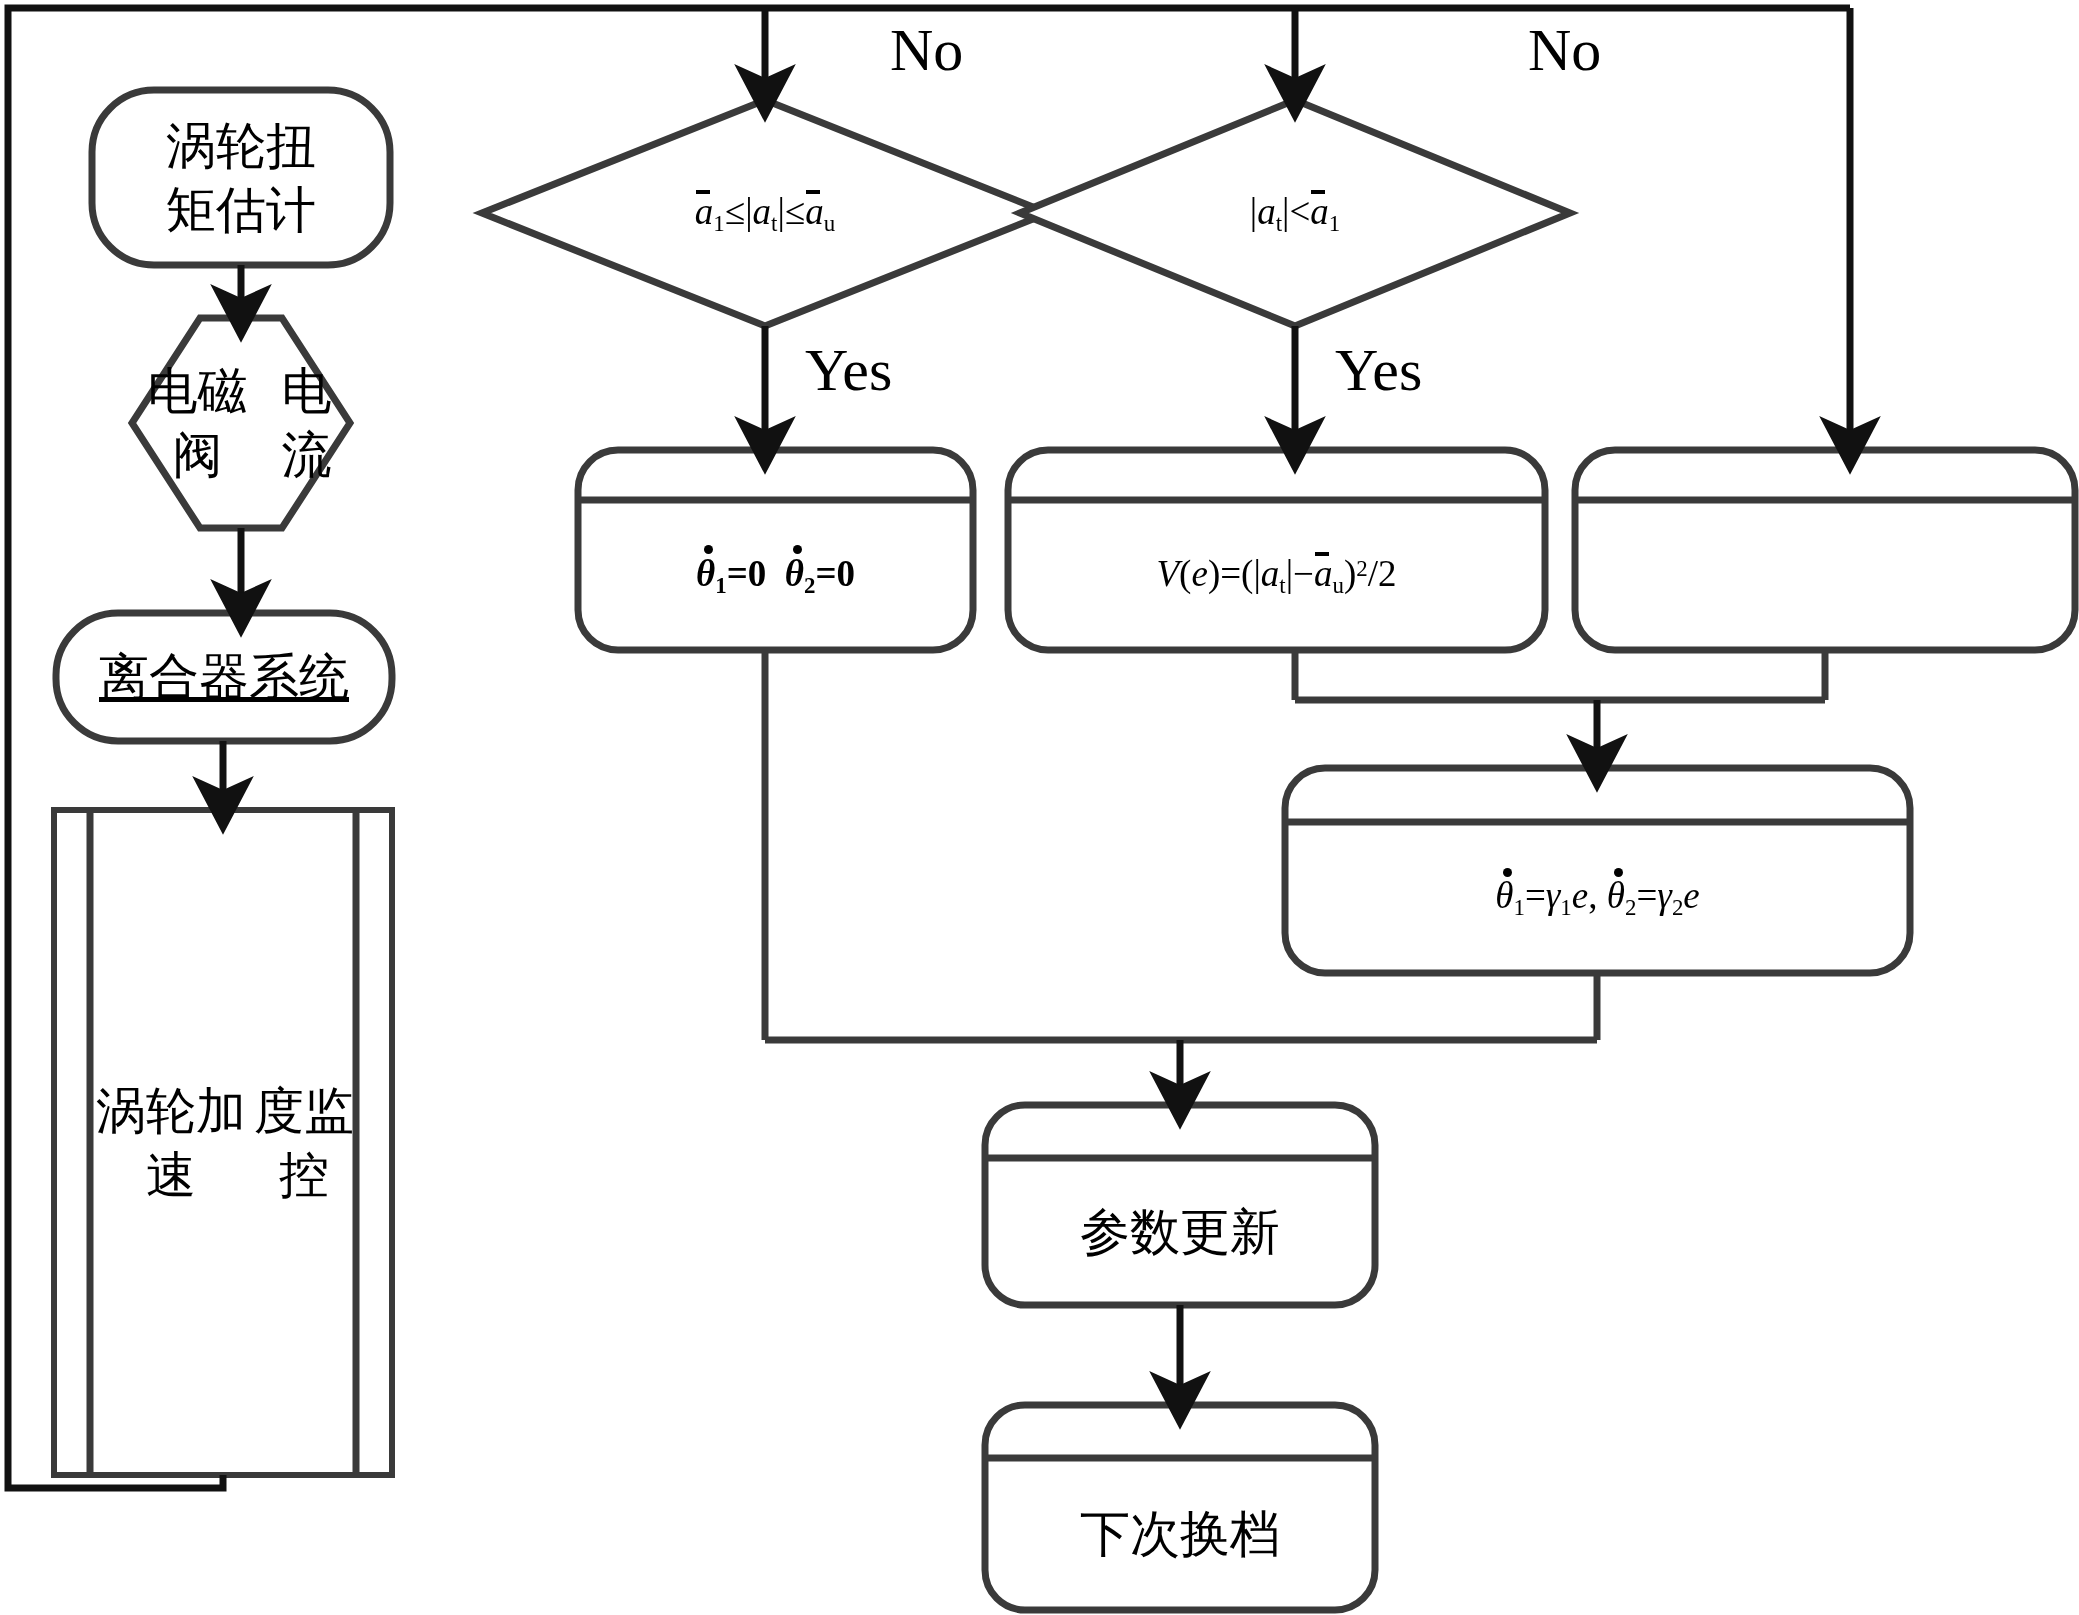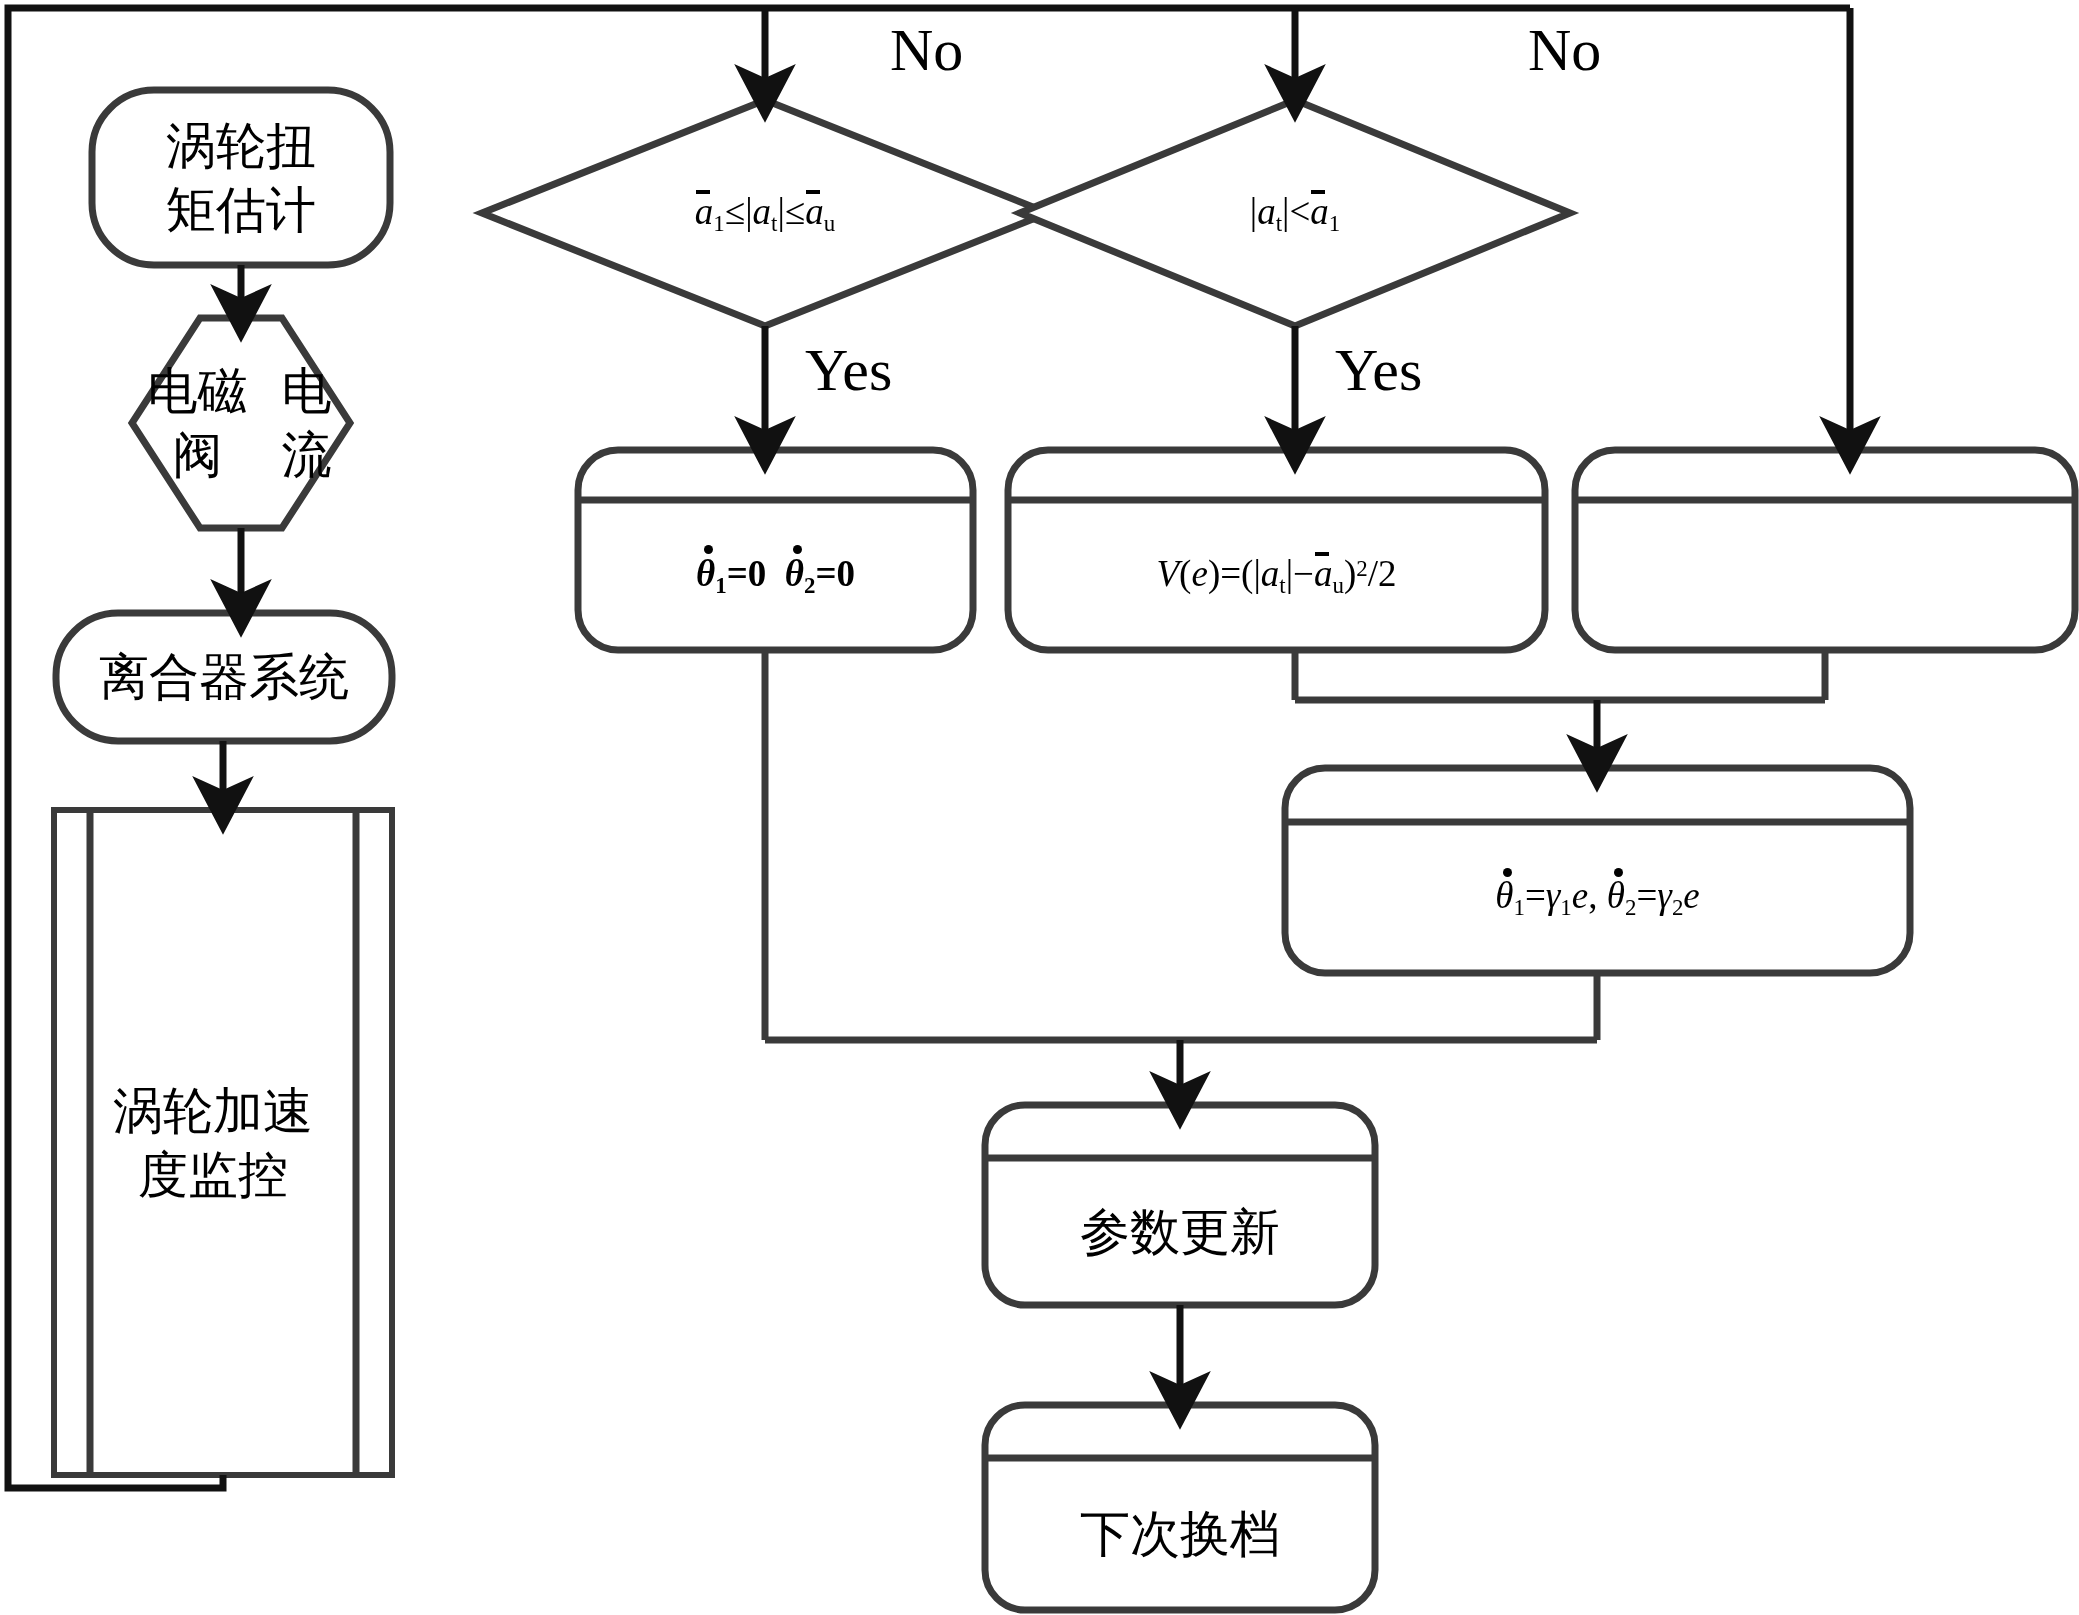--- a/index.html
+++ b/index.html
@@ -100,25 +100,25 @@
   <div class="ovl cn" style="left:92px;top:90px;width:298px;height:175px;flex-direction:column;">
     <div>涡轮扭</div>
     <div>矩估计</div>
   </div>
 
   <div class="ovl cn" style="left:132px;top:318px;width:218px;height:210px;">
     <div>电磁阀</div>
     <div>电流</div>
   </div>
 
-  <div class="ovl cn" style="left:56px;top:613px;width:336px;height:128px;">
+  <div class="ovl cn" style="left:56px;top:613px;width:336px;height:128px;text-decoration:underline;">
     <div>离合器系统</div>
   </div>
 
-  <div class="ovl cn" style="left:80px;top:810px;width:266px;height:665px;flex-direction:column;">
+  <div class="ovl cn" style="left:95px;top:810px;width:266px;height:665px;">
     <div>涡轮加速</div>
     <div>度监控</div>
   </div>
 
   <div class="ovl" style="left:482px;top:160px;width:566px;height:106px;">
     <span class="mth" title="ā1≤|at|≤āu"><span class="bar"><i>a</i></span><sub>1</sub><span class="up">≤</span><span class="up">|</span><i>a</i><sub>t</sub><span class="up">|≤</span><span class="bar"><i>a</i></span><sub>u</sub></span>
   </div>
 
   <div class="ovl" style="left:1020px;top:160px;width:550px;height:106px;">
     <span class="mth" title="|at|&lt;ā1"><span class="up">|</span><i>a</i><sub>t</sub><span class="up">|&lt;</span><span class="bar"><i>a</i></span><sub>1</sub></span>

